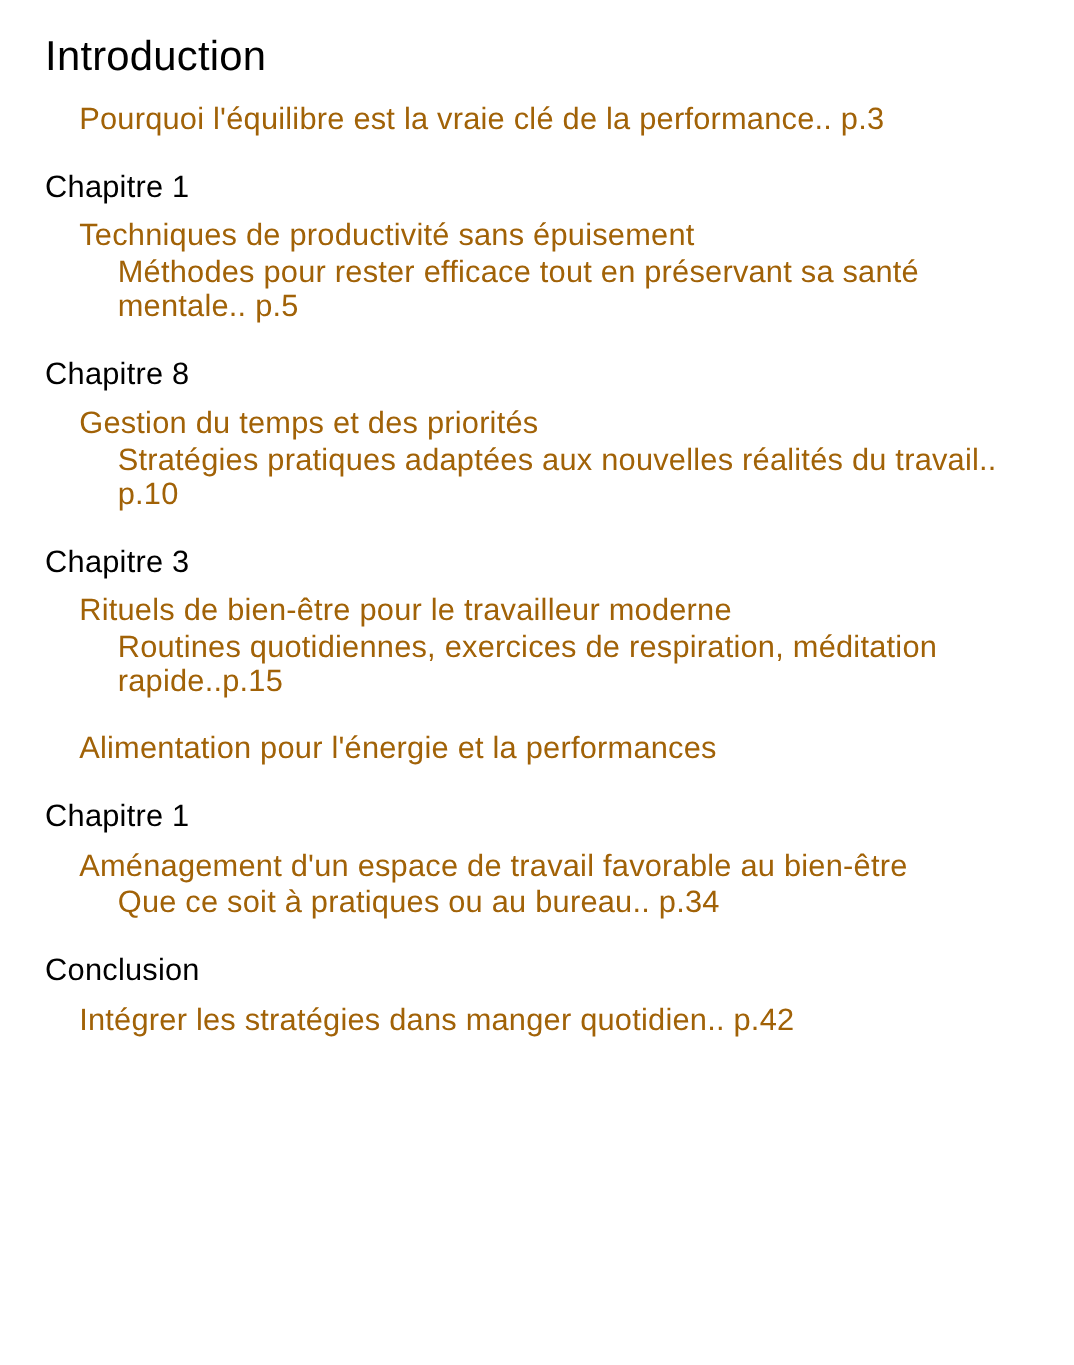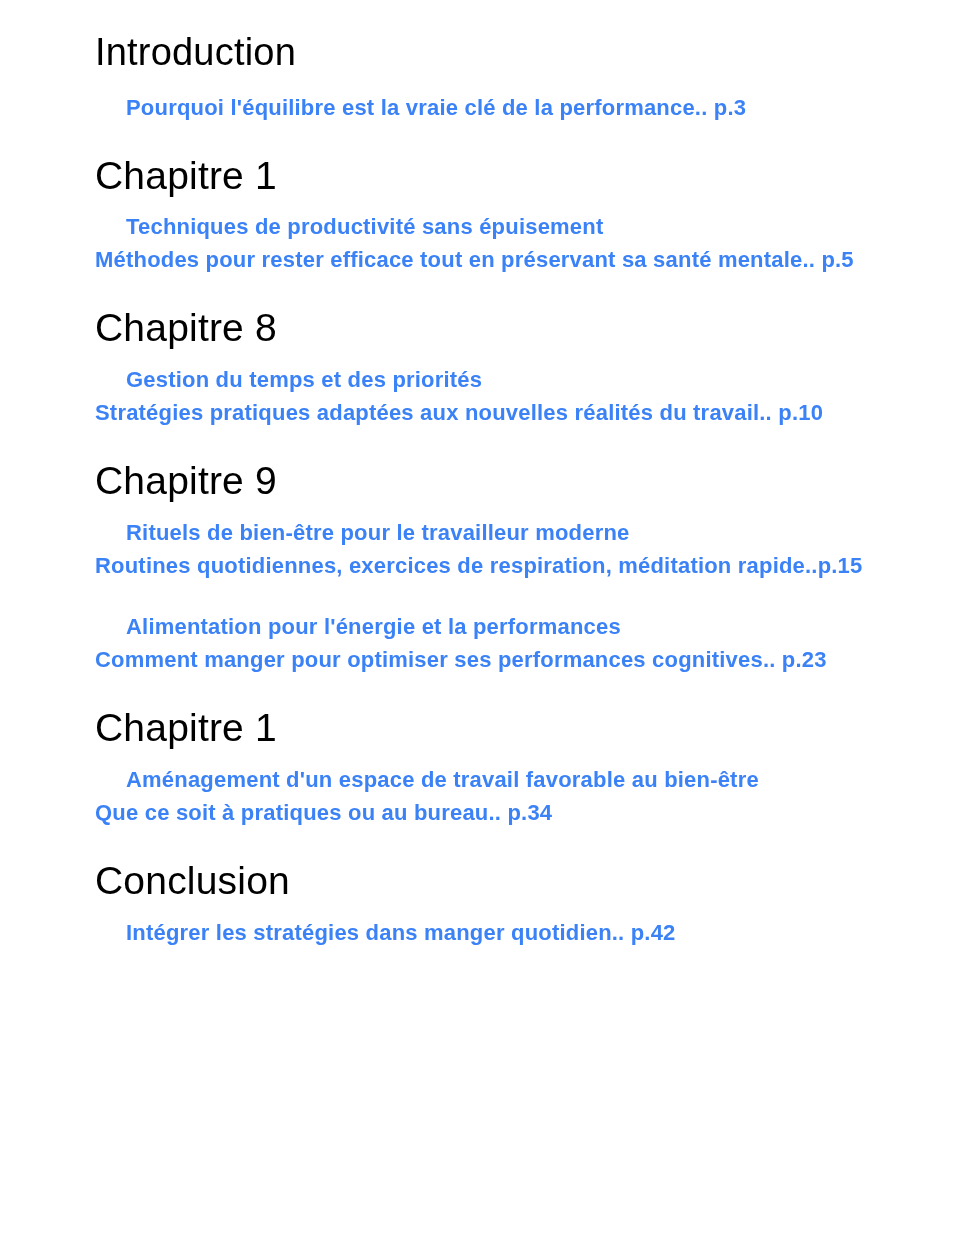--- a/index.html
+++ b/index.html
@@ -10,52 +10,52 @@
   body {
     width: 976px;
     height: 1241px;
     overflow: hidden;
     font-family: "Liberation Sans", sans-serif;
   }
   .page {
     box-sizing: border-box;
     width: 960px;
     height: 1241px;
-    padding: 30px 40px 0 95px;
+    padding: 30px 40px 0 41px;
     background: #ffffff;
   }
   .toc-section { margin: 0; }
   .toc-section + .toc-section { margin-top: 30px; }
   h1.section-heading {
     margin: 0;
     font-size: 38px;
     line-height: 1.2;
     font-weight: 400;
     color: #000000;
     letter-spacing: 0.2px;
   }
   h2.section-heading {
     margin: 0;
-    font-size: 39px;
+    font-size: 28px;
     line-height: 1.2;
     font-weight: 400;
     color: #000000;
     letter-spacing: 0.2px;
   }
   .entry {
     margin: 0;
-    font-size: 22px;
+    font-size: 28px;
     line-height: 31px;
-    font-weight: 700;
-    color: #3b82f6;
+    font-weight: 400;
+    color: #a16207;
     letter-spacing: 0.2px;
     cursor: pointer;
   }
   .entry.l1 { margin-left: 31px; }
-  .entry.l2 { }
+  .entry.l2 { margin-left: 66px; }
   .entry.first { margin-top: 12px; }
   h1.section-heading + .entry.first { margin-top: 16px; }
   .entry.l2 { margin-top: 2px; }
 </style>
 </head>
 <body>
 
 <div class="page">
 
   <section class="toc-section">
@@ -69,28 +69,27 @@
     <p class="entry l2">Méthodes pour rester efficace tout en préservant sa santé mentale.. p.5</p>
   </section>
 
   <section class="toc-section">
     <h2 class="section-heading">Chapitre 8</h2>
     <p class="entry l1 first">Gestion du temps et des priorités</p>
     <p class="entry l2">Stratégies pratiques adaptées aux nouvelles réalités du travail.. p.10</p>
   </section>
 
   <section class="toc-section">
-    <h2 class="section-heading">Chapitre 9</h2>
+    <h2 class="section-heading">Chapitre 3</h2>
     <p class="entry l1 first">Rituels de bien-être pour le travailleur moderne</p>
     <p class="entry l2">Routines quotidiennes, exercices de respiration, méditation rapide..p.15</p>
   </section>
 
   <section class="toc-section">
     <p class="entry l1 first">Alimentation pour l'énergie et la performances</p>
-    <p class="entry l2">Comment manger pour optimiser ses performances cognitives.. p.23</p>
   </section>
 
   <section class="toc-section">
     <h2 class="section-heading">Chapitre 1</h2>
     <p class="entry l1 first">Aménagement d'un espace de travail favorable au bien-être</p>
     <p class="entry l2">Que ce soit à pratiques ou au bureau.. p.34</p>
   </section>
 
   <section class="toc-section">
     <h2 class="section-heading">Conclusion</h2>

